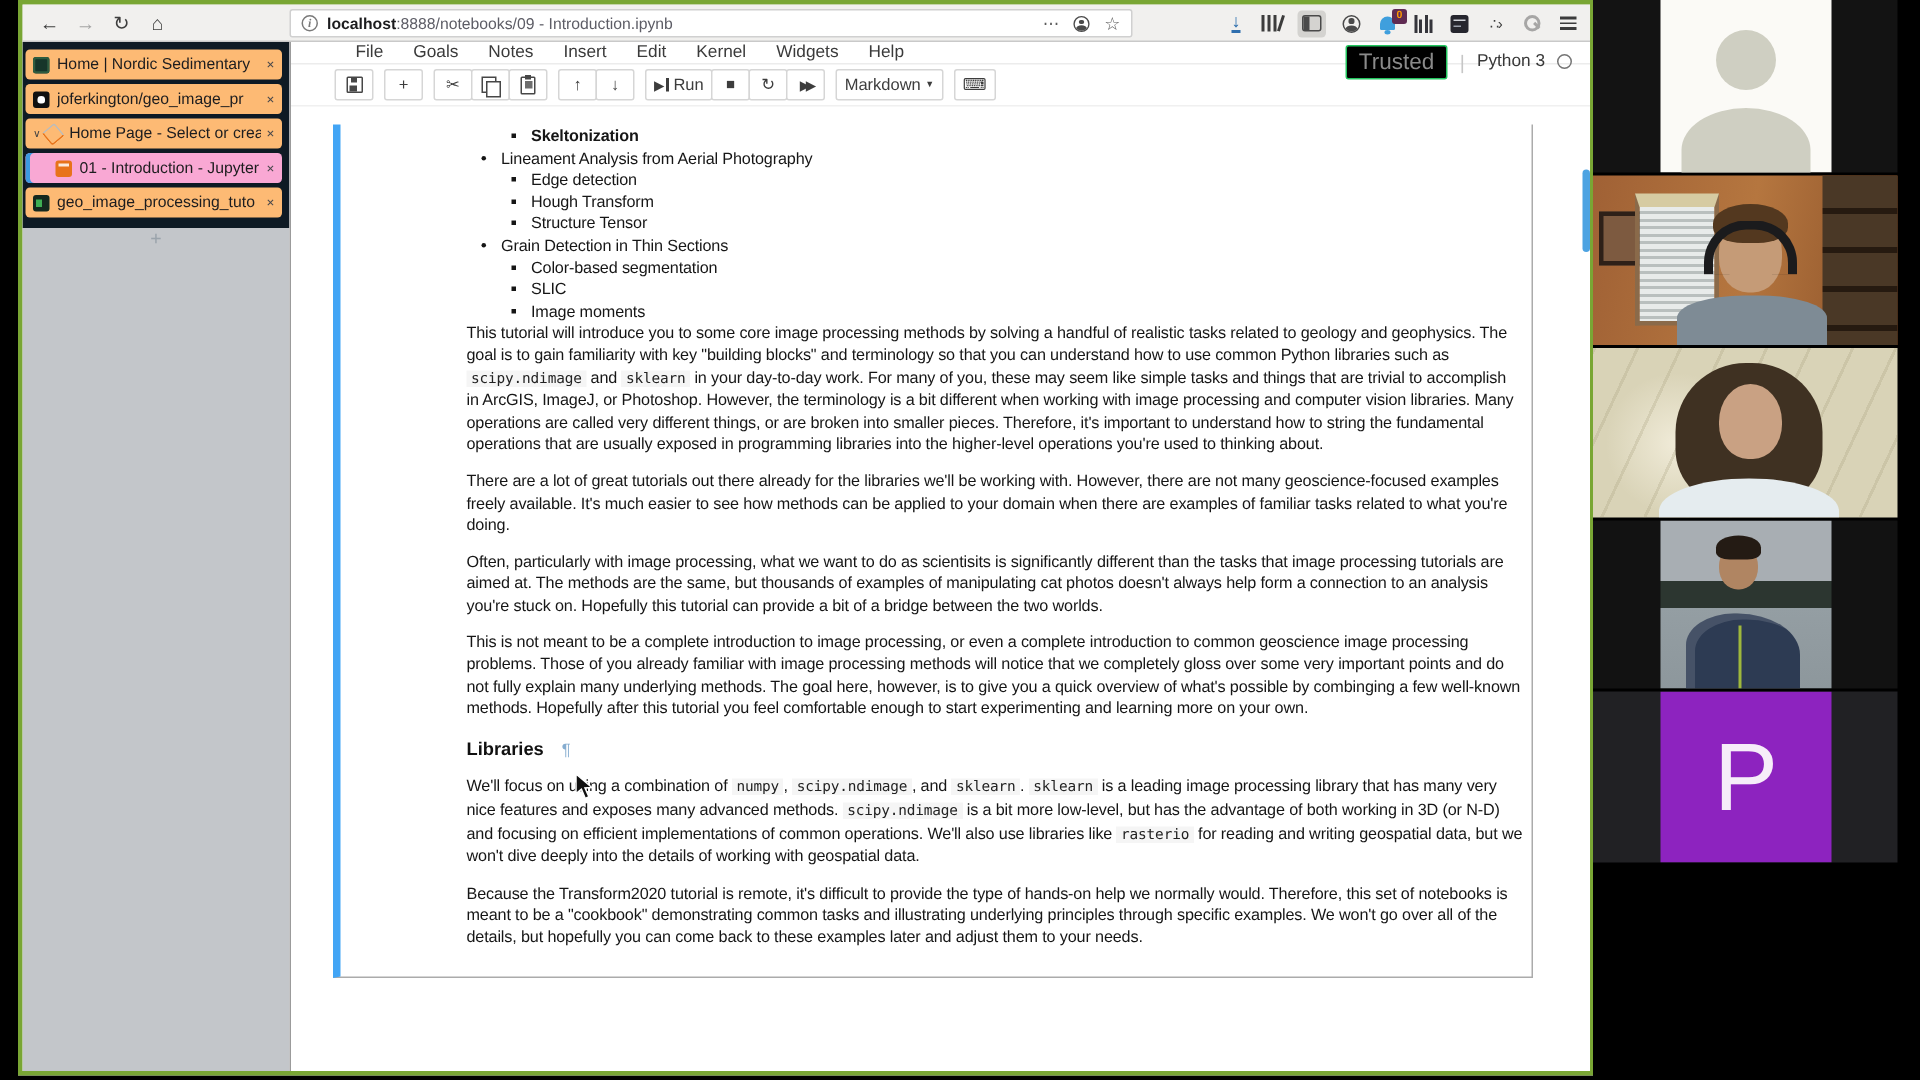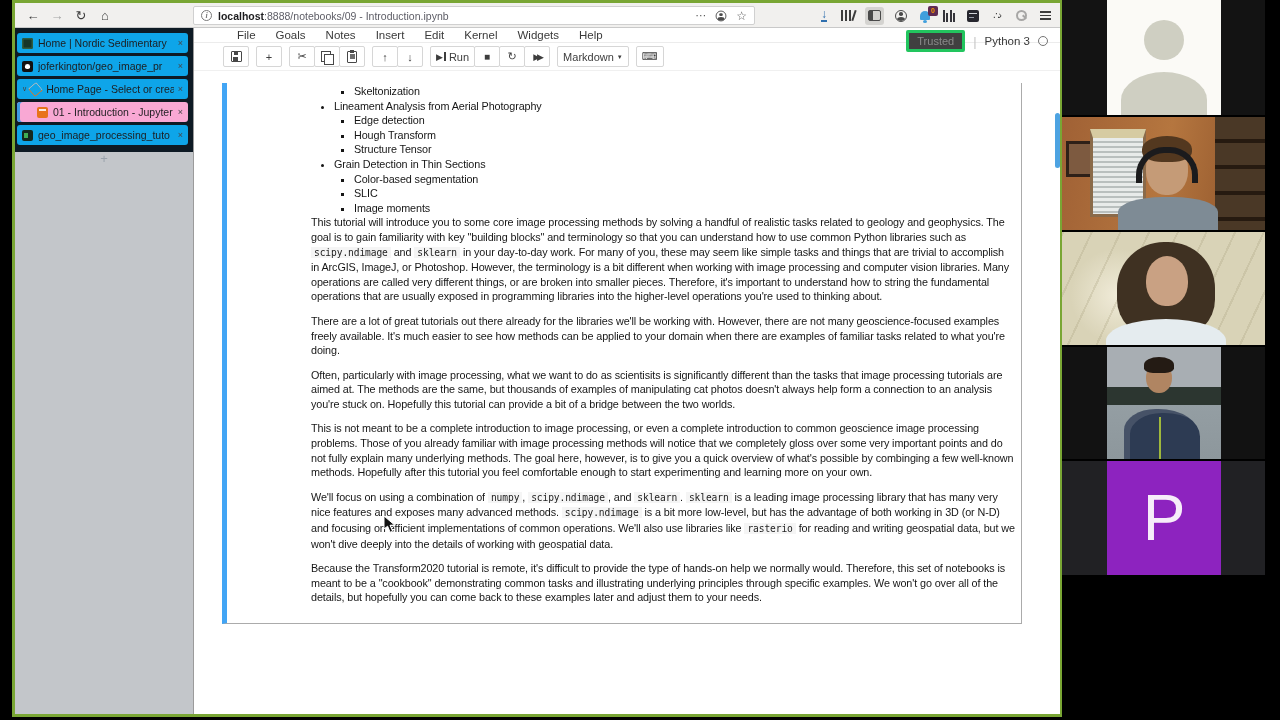--- a/index.html
+++ b/index.html
@@ -53,21 +53,21 @@
   .ic-dots { color:#3c3c3c; font-size:10px; letter-spacing:-1px; }
   .ic-key { width:11px; height:11px; position:relative; opacity:.55; }
   .ic-key::before { content:""; position:absolute; left:0; top:0; width:7px; height:7px; border:2px solid #6b6b6b; border-radius:50%; }
   .ic-key::after { content:""; position:absolute; left:6px; top:6px; width:5px; height:2px; background:#6b6b6b; transform:rotate(45deg); }
   .ic-menu { display:flex; flex-direction:column; gap:2px; }
   .ic-menu i { display:block; width:11px; height:1.5px; background:#3c3c3c; }
 
   
   .sidebar { position:absolute; left:0; top:25px; width:178px; bottom:0; background:#c3c6ca; }
   .tabzone { background:#0e1a24; padding:5px 0 4px; }
-  .tab { margin:0 5px 3px 2px; height:20px; border-radius:3px; background:#0ea5e9;
+  .tab { margin:0 5px 3px 2px; height:20px; border-radius:3px; background:#fdba74;
     display:flex; align-items:center; padding:0 5px; font-size:10.5px; color:#1d1d1f; overflow:hidden; white-space:nowrap; }
   .tab.active { background:#f9a8d4; box-shadow:inset 3px 0 0 #3d9ae1; }
   .tab .expander { font-size:7px; color:#444; margin-right:3px; flex:none; }
   .tab .fav { width:11px; height:11px; margin-right:5px; flex:none; border-radius:2px; position:relative; }
   .tab .lbl { overflow:hidden; flex:1 1 auto; }
   .tab .x { margin-left:4px; flex:none; color:#47474b; font-size:9px; }
   .fav-globe { border-radius:50%; background:#16352a; box-shadow:inset 0 0 0 1.5px #2f5c40; }
   .fav-github { border-radius:50%; background:#111; }
   .fav-github::before { content:""; position:absolute; left:3px; top:3.5px; width:5px; height:4.5px; background:#fff; border-radius:50% 50% 40% 40%; }
   .fav-jupyter { border-radius:50%; border:1.5px solid #b9bcbe; border-bottom-color:#e8731a; border-left-color:#e8731a; transform:rotate(-40deg); }
@@ -76,22 +76,22 @@
   .fav-term { background:#15281e; }
   .fav-term::before { content:""; position:absolute; left:2px; top:3px; width:4px; height:5px; background:#3fae53; }
   .tab.child { padding-left:20px; }
   .newtab { text-align:center; color:#9aa3ab; font-size:13px; height:15px; line-height:14px; }
 
   
   .nbarea { position:absolute; left:178px; top:25px; right:0; bottom:0; background:#fff; border-left:1px solid #9b9b9b; }
   .menubar { height:15px; display:flex; align-items:center; padding-left:33px; border-bottom:1px solid #ececec; position:relative; }
   .menubar .m { padding:0 10px; font-size:11.5px; color:#3a3a3a; }
   .kernelbox { position:absolute; right:12px; top:0; height:26px; display:flex; align-items:center; gap:8px; }
-  .trusted { border:3px solid #22c55e; border-radius:2px; background:#404040; color:#8a8a8a;
-    font-size:11px; padding:2px 8px; }
+  .trusted { border:1px solid #22c55e; border-radius:2px; background:#000000; color:#8a8a8a;
+    font-size:15px; padding:2px 8px; }
   .ksep { color:#c6c6c6; font-size:13px; }
   .kname { font-size:11.5px; color:#383838; }
   .kcircle { width:10px; height:10px; border:1.5px solid #757575; border-radius:50%; }
   .toolbar { height:28px; display:flex; align-items:center; padding-left:29px; gap:7px; border-bottom:1px solid #f0f0f0; }
   .tgroup { display:flex; }
   .tbtn { height:21px; min-width:26px; border:1px solid #d6d6d6; background:#fff; border-radius:2px;
     display:flex; align-items:center; justify-content:center; font-size:11px; color:#3d3d3d; padding:0 5px; gap:3px; }
   .tgroup .tbtn + .tbtn { margin-left:-1px; }
   .runbar { width:2px; height:9px; background:#3d3d3d; margin-left:-2px; }
   .ffwd { letter-spacing:-3px; font-size:9px; }
@@ -332,41 +332,42 @@
           <div class="tgroup">
             <div class="tbtn">⌨</div>
           </div>
         </div>
 
       <div class="nbscroll">
         <div class="cell">
           <div>
               <ul>
                 <li style="list-style: none; margin-left: -23px;">
-                  <ul style="padding-left: 43px;">
+                  <ul style="padding-left: 43px; font-weight: bold;">
                     <li>Skeltonization</li>
                   </ul>
                 </li>
                 <li>Lineament Analysis from Aerial Photography<ul>
                     <li>Edge detection</li>
                     <li>Hough Transform</li>
                     <li>Structure Tensor</li>
                   </ul></li>
                 <li>Grain Detection in Thin Sections<ul>
                     <li>Color-based segmentation</li>
                     <li>SLIC</li>
                     <li>Image moments</li>
                   </ul></li>
               </ul>
             </div>
           <div>
               <p>This tutorial will introduce you to some core image processing methods by solving a handful of realistic tasks related to geology and geophysics. The goal is to gain familiarity with key "building blocks" and terminology so that you can understand how to use common Python libraries such as <code>scipy.ndimage</code> and <code>sklearn</code> in your day-to-day work. For many of you, these may seem like simple tasks and things that are trivial to accomplish in ArcGIS, ImageJ, or Photoshop. However, the terminology is a bit different when working with image processing and computer vision libraries. Many operations are called very different things, or are broken into smaller pieces. Therefore, it's important to understand how to string the fundamental operations that are usually exposed in programming libraries into the higher-level operations you're used to thinking about.</p>
               <p>There are a lot of great tutorials out there already for the libraries we'll be working with. However, there are not many geoscience-focused examples freely available. It's much easier to see how methods can be applied to your domain when there are examples of familiar tasks related to what you're doing.</p>
               <p>Often, particularly with image processing, what we want to do as scientisits is significantly different than the tasks that image processing tutorials are aimed at. The methods are the same, but thousands of examples of manipulating cat photos doesn't always help form a connection to an analysis you're stuck on. Hopefully this tutorial can provide a bit of a bridge between the two worlds.</p>
               <p>This is not meant to be a complete introduction to image processing, or even a complete introduction to common geoscience image processing problems. Those of you already familiar with image processing methods will notice that we completely gloss over some very important points and do not fully explain many underlying methods. The goal here, however, is to give you a quick overview of what's possible by combinging a few well-known methods. Hopefully after this tutorial you feel comfortable enough to start experimenting and learning more on your own.</p>
+              <div class="mdhead">Libraries<span class="anchor">¶</span></div>
               <p>We'll focus on using a combination of <code>numpy</code>, <code>scipy.ndimage</code>, and <code>sklearn</code>. <code>sklearn</code> is a leading image processing library that has many very nice features and exposes many advanced methods. <code>scipy.ndimage</code> is a bit more low-level, but has the advantage of both working in 3D (or N-D) and focusing on efficient implementations of common operations. We'll also use libraries like <code>rasterio</code> for reading and writing geospatial data, but we won't dive deeply into the details of working with geospatial data.</p>
               <p>Because the Transform2020 tutorial is remote, it's difficult to provide the type of hands-on help we normally would. Therefore, this set of notebooks is meant to be a "cookbook" demonstrating common tasks and illustrating underlying principles through specific examples. We won't go over all of the details, but hopefully you can come back to these examples later and adjust them to your needs.</p>
             </div>
         </div>
 
       </div>
     </div>
   </div>
 
   <div class="scrollthumb"></div>

